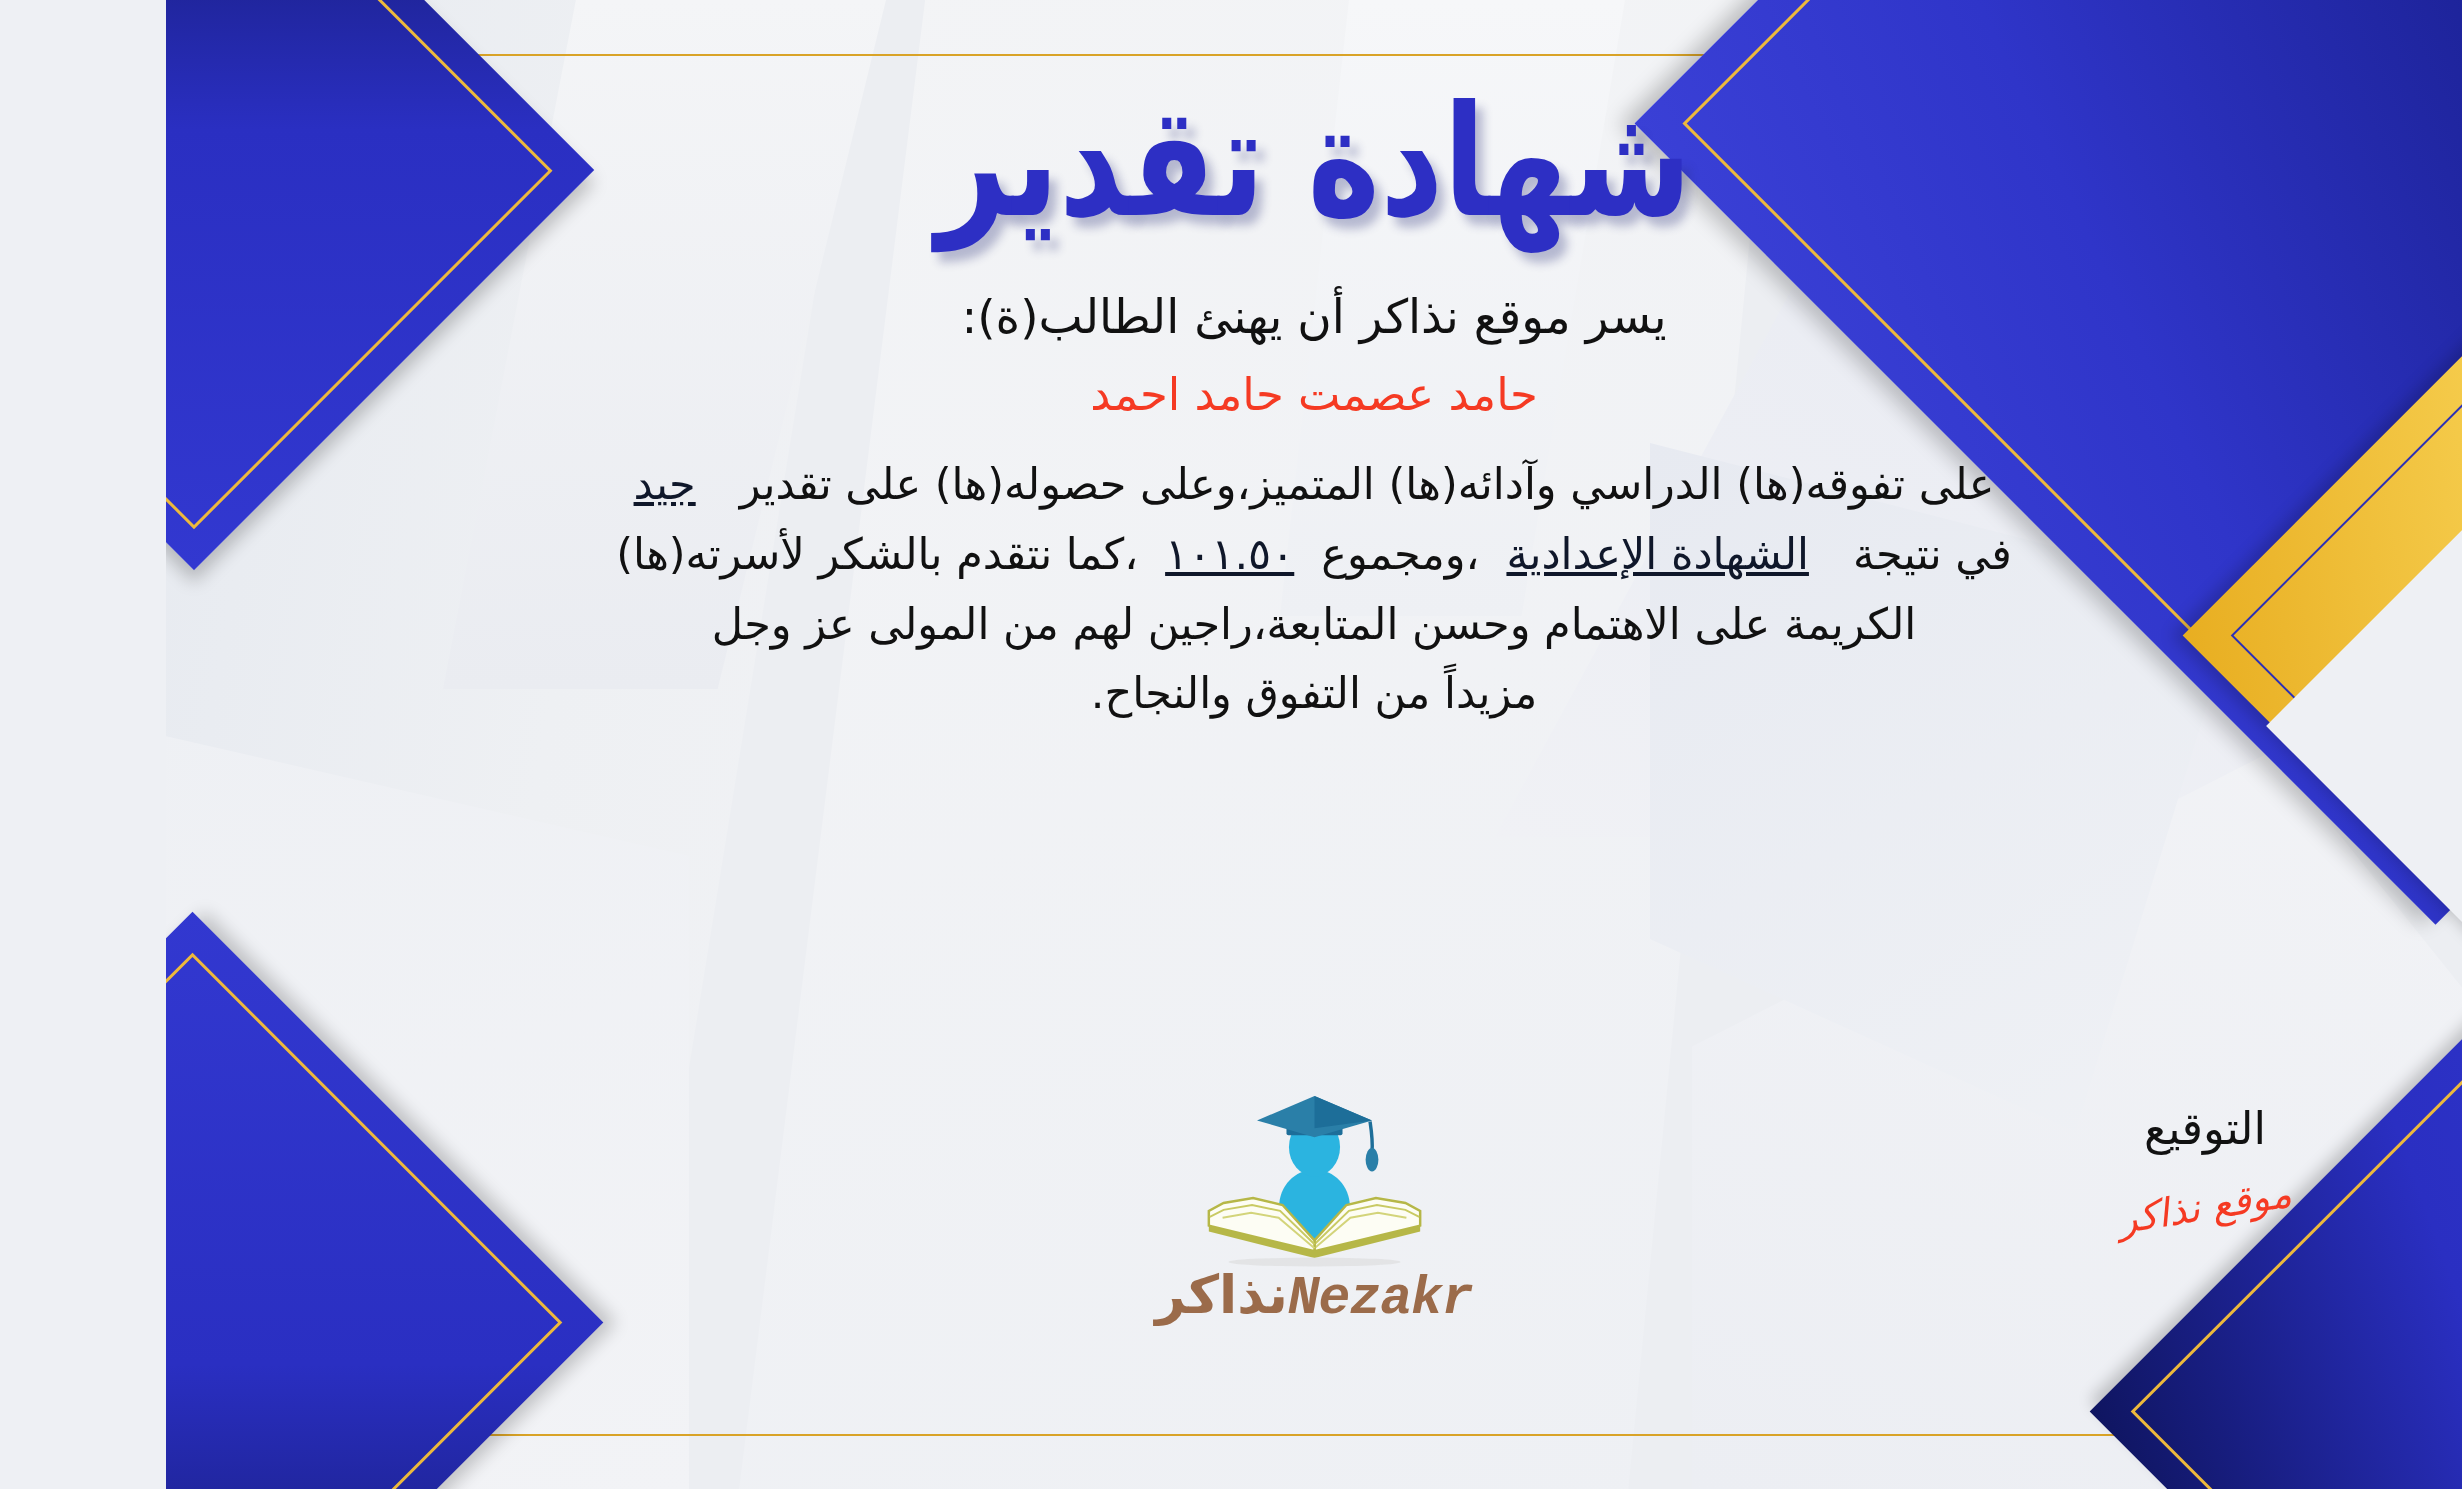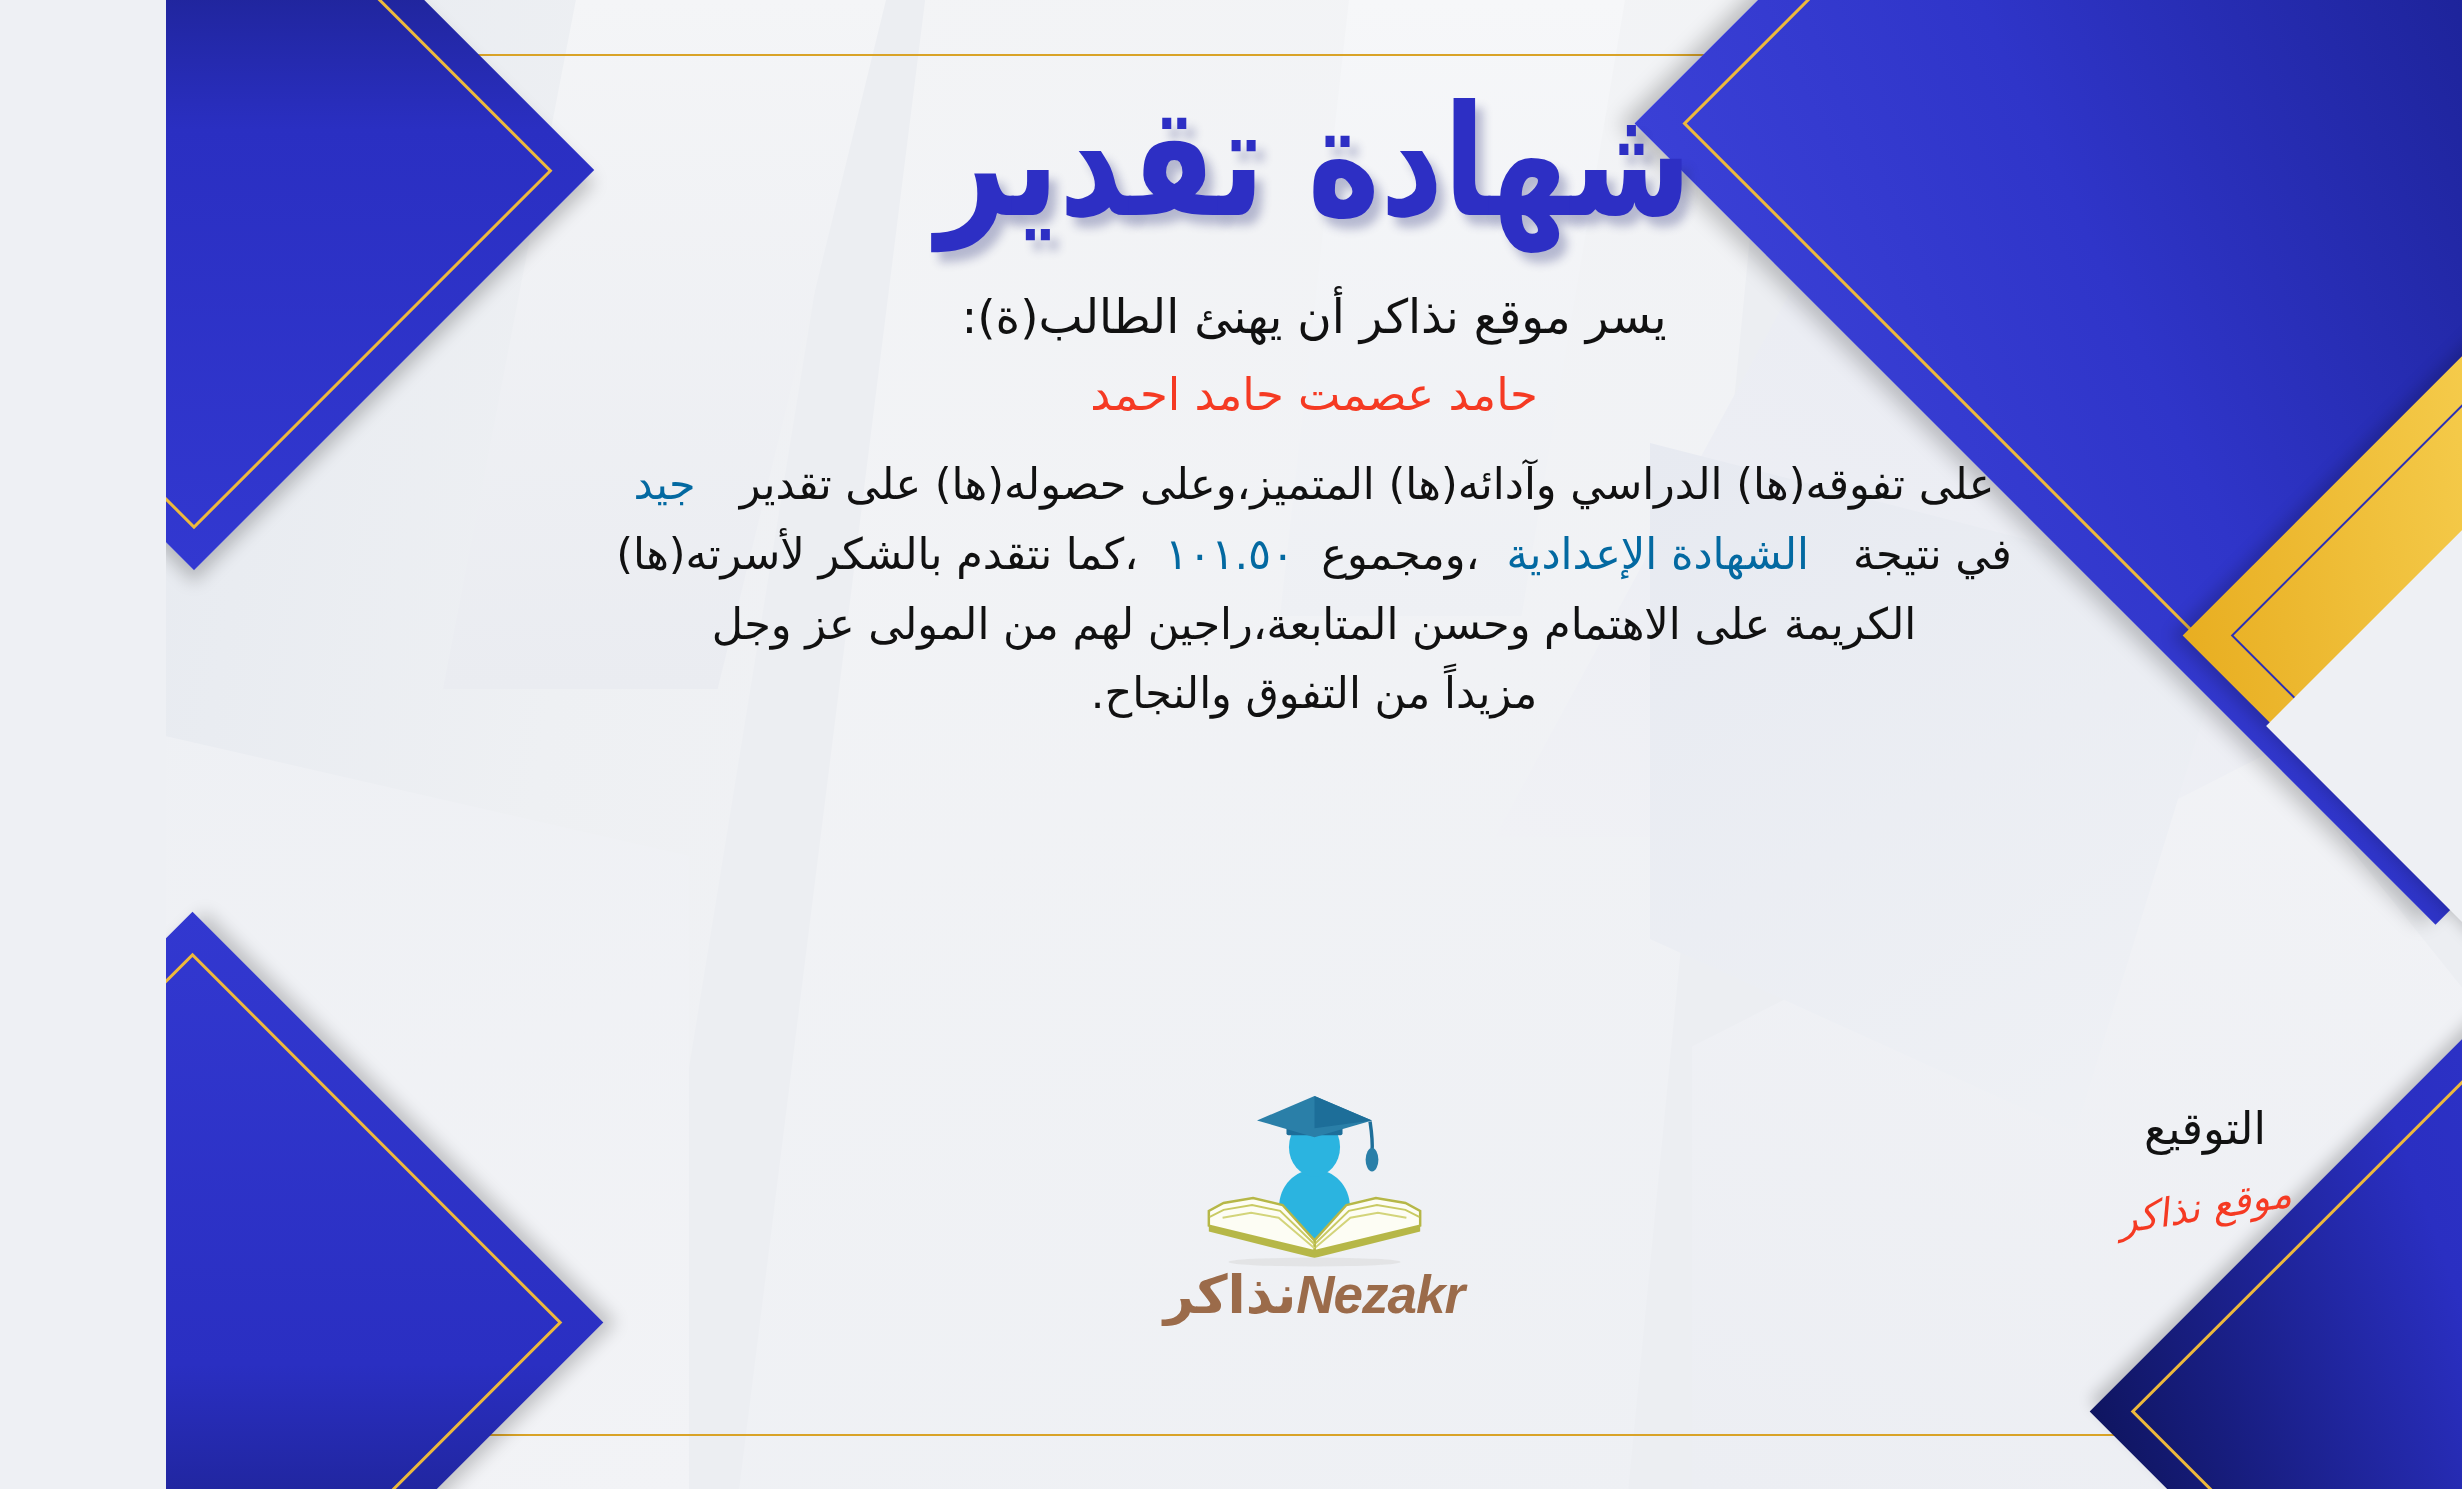--- a/index.html
+++ b/index.html
@@ -125,21 +125,21 @@
 
   .body-block{
     margin-top:29.5px;
     width:100%;
     text-align:center;
     color:#111;
     font-size:43px;
     line-height:1.62;
   }
   .body-line{white-space:nowrap;}
-  .hl{color:#0369a1;}
+  .hl{color:#0f172a;text-decoration:underline;}
   .gap{display:inline-block;width:44px;}
   .gap-sm{display:inline-block;width:27px;}
 
   
   .footer{
     position:absolute;left:0;right:0;bottom:34px;height:315px;
   }
   .sign-block{
     position:absolute;right:187px;top:19.7px;text-align:center;width:276px;
   }
@@ -154,21 +154,21 @@
     position:absolute;left:50%;transform:translateX(-50%);top:0;
     width:374px;text-align:center;
   }
   .logo-mark{width:231px;height:187px;margin:0 auto;display:block;}
   .logo-word{
     margin-top:-4.9px;
     font-size:53px;font-weight:700;color:#9b6b4a;
     white-space:nowrap;letter-spacing:-1px;
     font-family:"DejaVu Sans","Liberation Sans",sans-serif;
   }
-  .logo-word .lat{font-family:Liberation Sans, sans-serif;font-style:italic;}
+  .logo-word .lat{font-family:Liberation Mono, monospace;font-style:italic;}
 </style>
 </head>
 <body>
 
 <div class="bg">
   <div class="facet f1"></div>
   <div class="facet f2"></div>
   <div class="facet f3"></div>
   <div class="facet f4"></div>
   <div class="facet f5"></div>

